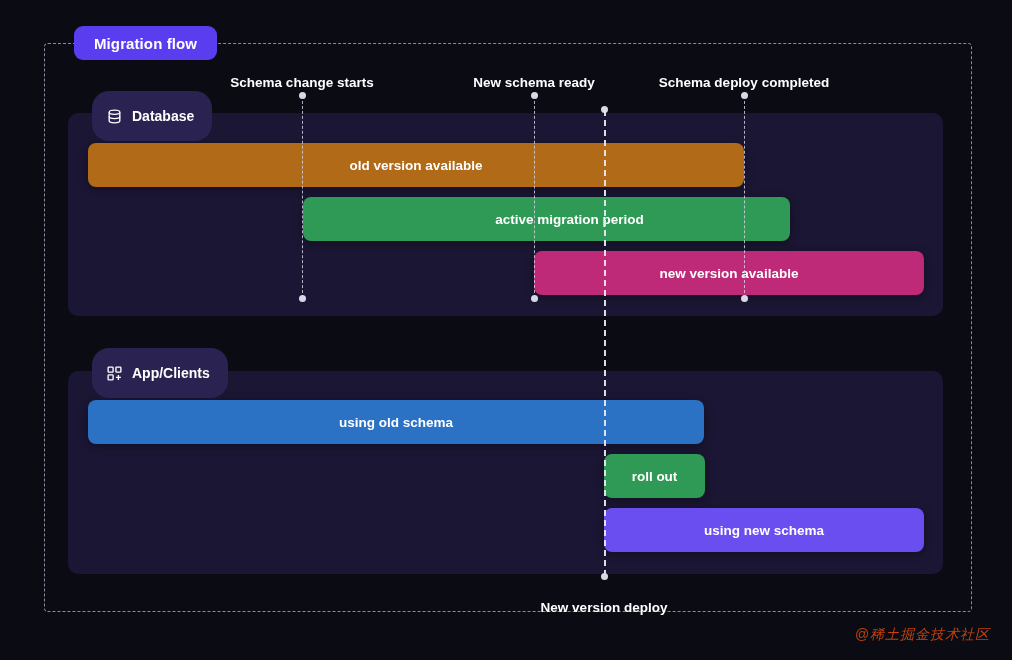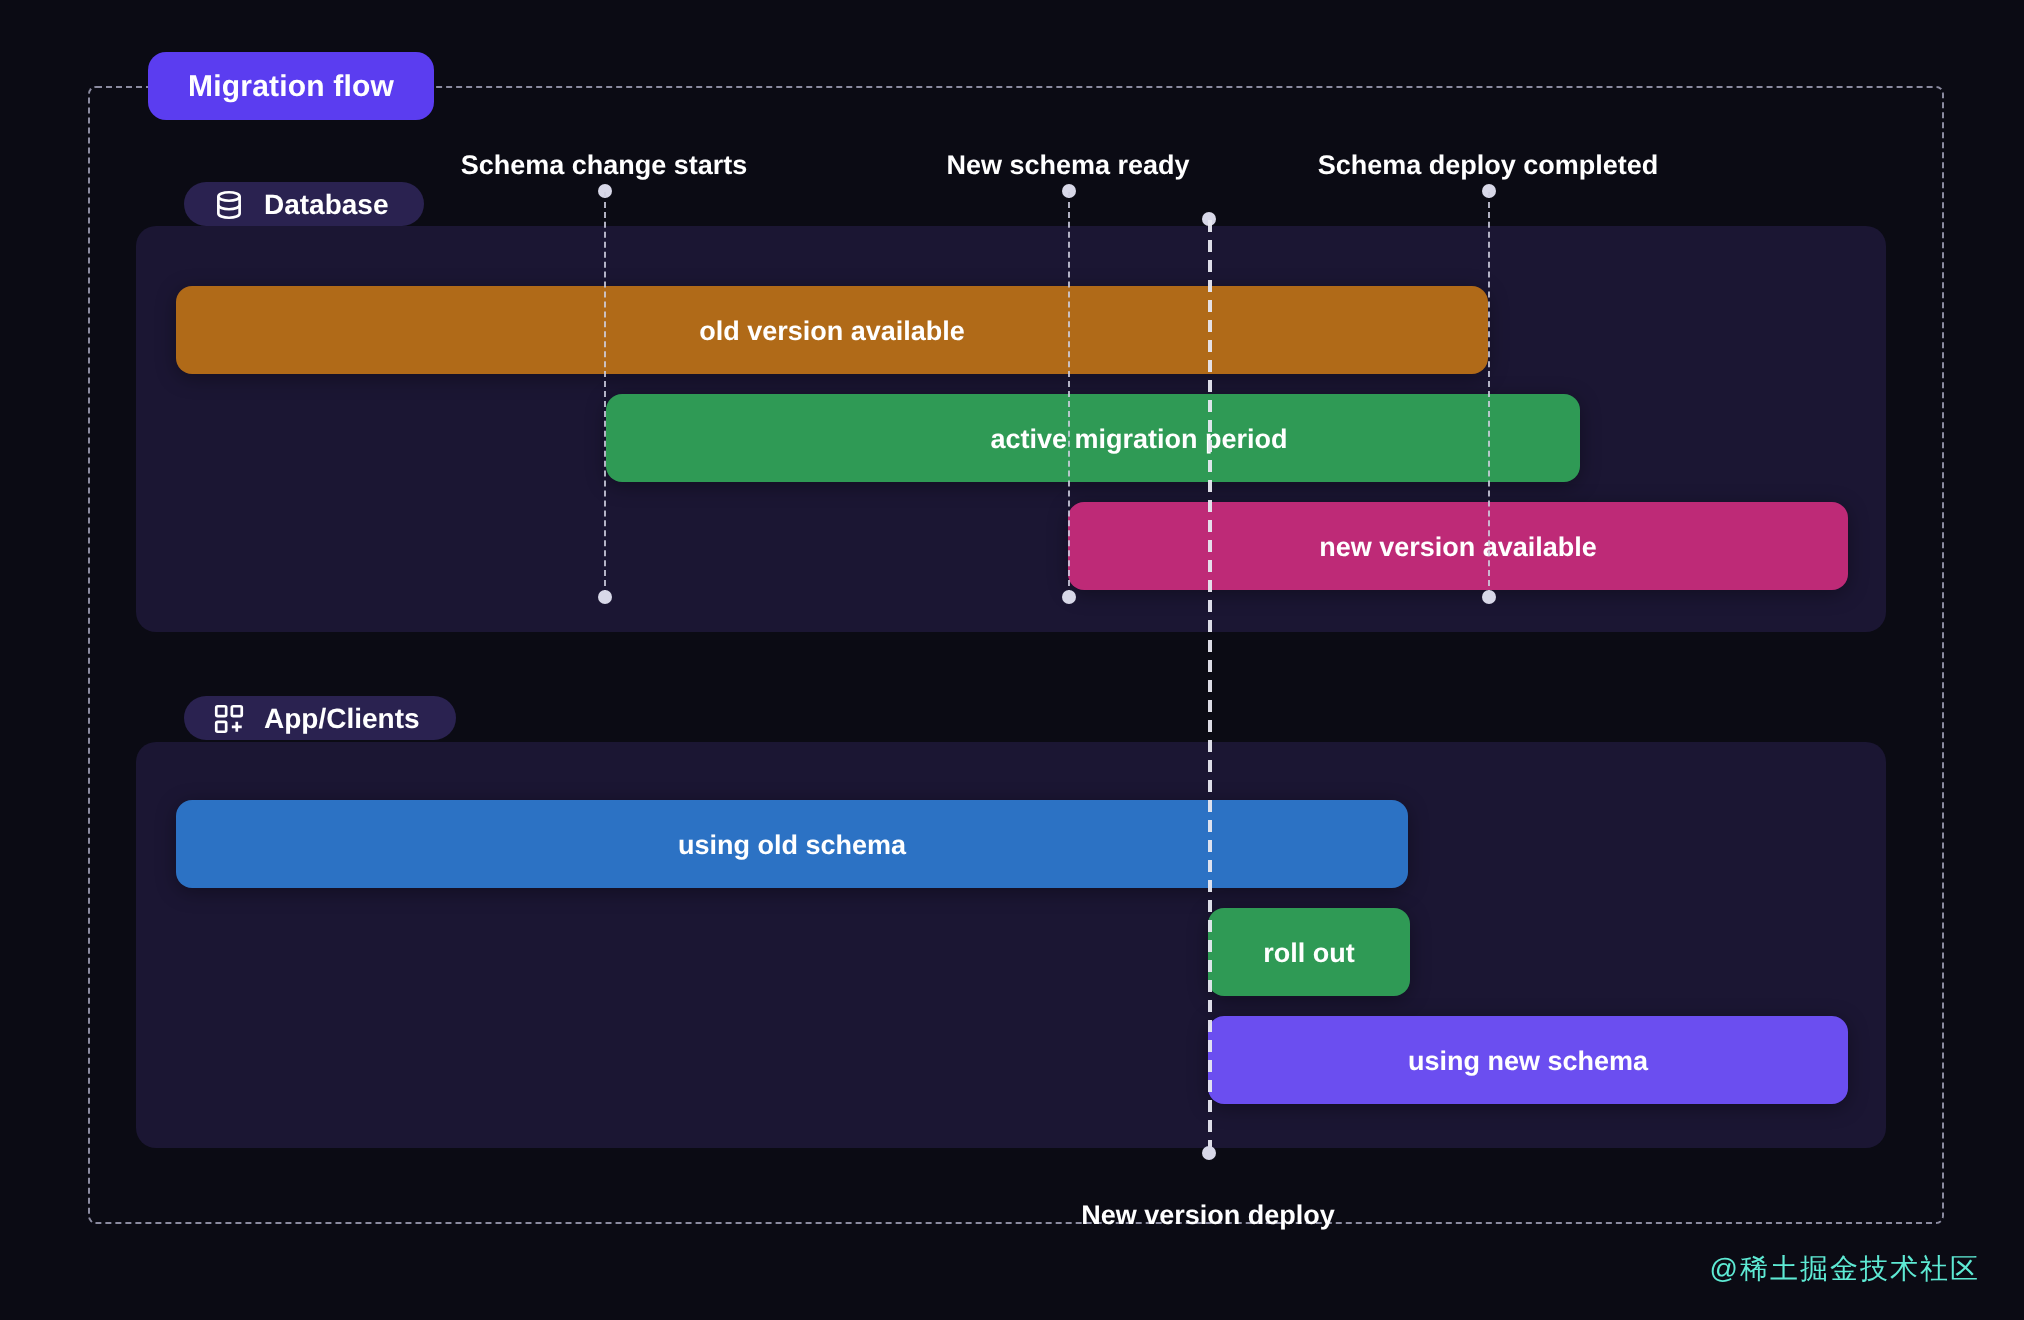--- a/index.html
+++ b/index.html
@@ -54,21 +54,21 @@
     background: #1b1633;
     border-radius: 10px;
     z-index: 1;
   }
   #lane-database { top: 113px; height: 203px; }
   #lane-app      { top: 371px; height: 203px; }
 
   
   .lane-pill {
     position: absolute;
-    height: 22px;
+    height: 50px;
     padding: 0 18px 0 14px;
     display: flex;
     align-items: center;
     gap: 9px;
     background: #2a2250;
     border-radius: 17px;
     font-size: 14px;
     font-weight: bold;
     z-index: 7;
   }
@@ -123,23 +123,24 @@
     z-index: 3;
     box-shadow: 0 2px 10px rgba(0,0,0,.35);
   }
 
   
   #watermark {
     position: absolute;
     right: 22px;
     bottom: 16px;
     font-size: 14px;
-    color: #5eead4;
+    color: #c2410c;
     letter-spacing: 1px;
     z-index: 9;
+    font-style: italic;
   }
 </style>
 </head>
 <body>
 
 <div id="diagram-frame"></div>
 
 <div id="title-badge" style="background: rgb(91, 61, 240);">
   <span>Migration flow</span>
 </div>

